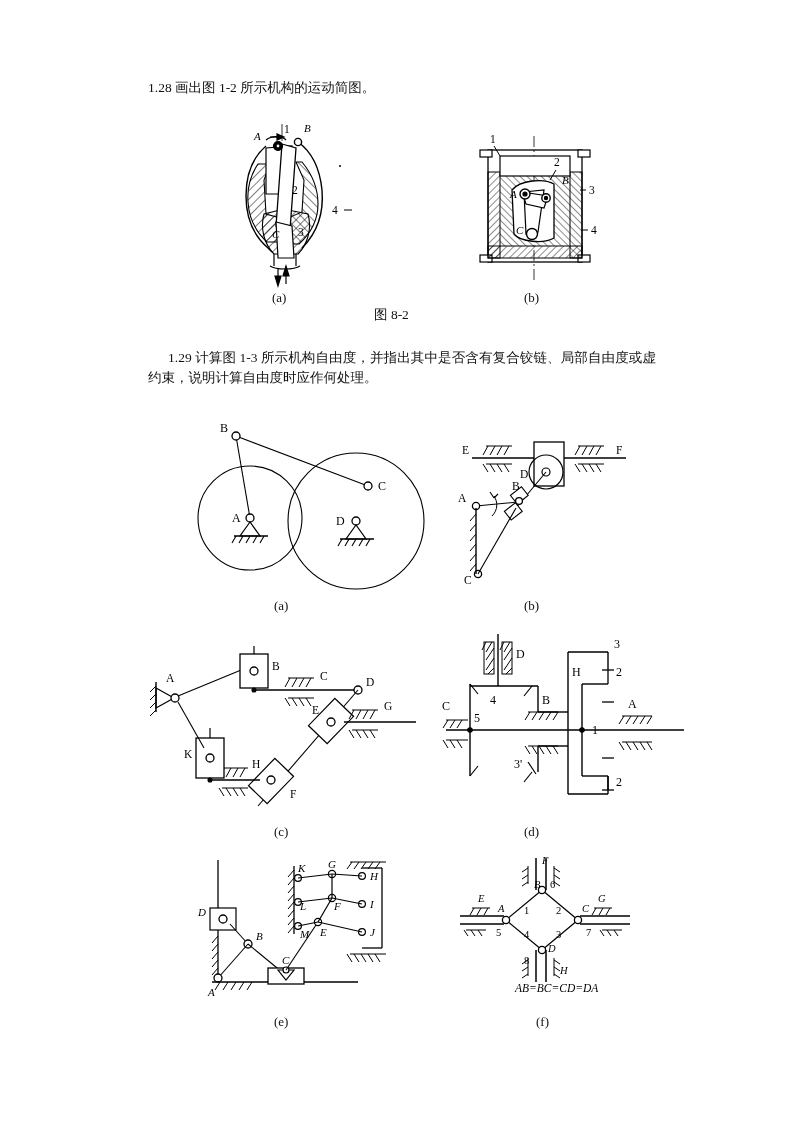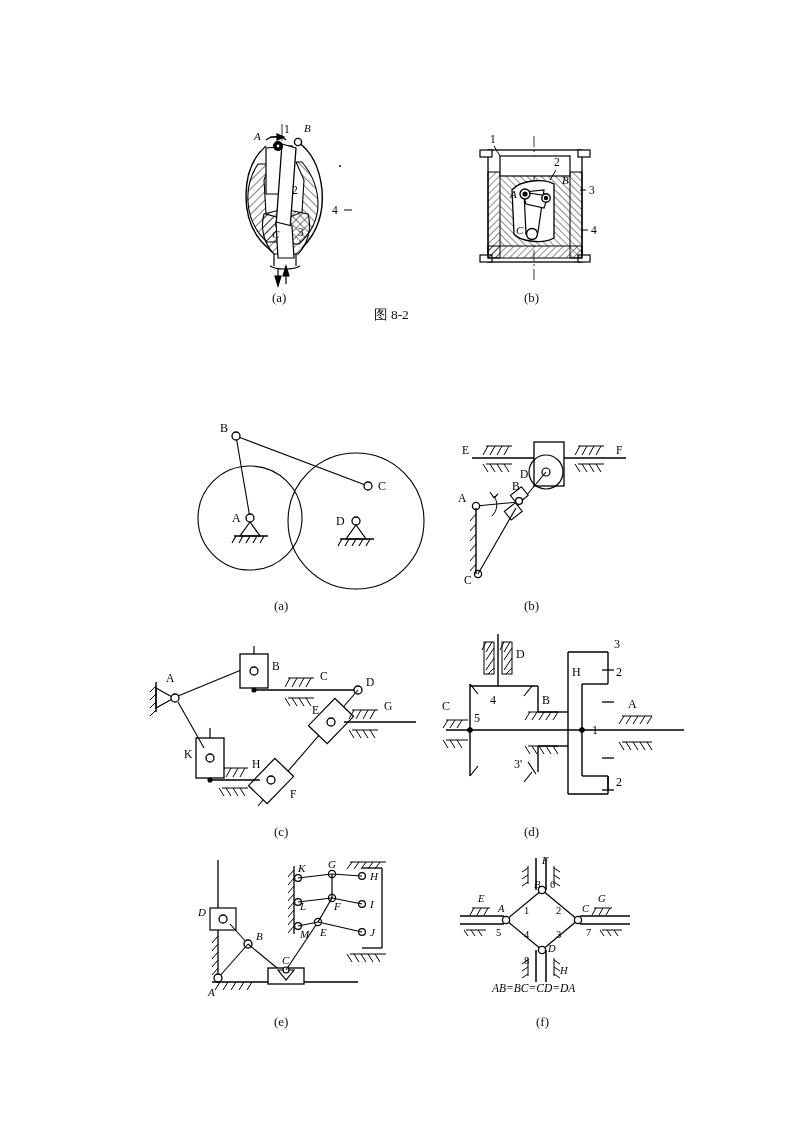--- a/index.html
+++ b/index.html
@@ -13,20 +13,21 @@
   svg text{font-family:"Liberation Serif","DejaVu Serif",serif;fill:#000;}
   .lbl{font-size:11px;font-style:italic;}
   .lbl2{font-size:11.5px;}
   .note{position:absolute;font-size:11px;font-style:italic;}
 </style>
 </head>
 <body>
 
 <div class="page">
 
+  <div class="txt prob" style="left:148px;top:78px;">1.28 画出图 1-2 所示机构的运动简图。</div>
 
   <svg style="left:236px;top:118px;" width="140" height="170" viewBox="0 0 140 170">
     <defs>
       <pattern id="h45" width="6" height="6" patternUnits="userSpaceOnUse" patternTransform="rotate(45)">
         <line x1="0" y1="0" x2="0" y2="6" stroke="#000" stroke-width="1"></line>
       </pattern>
       <pattern id="h45b" width="6" height="6" patternUnits="userSpaceOnUse" patternTransform="rotate(-45)">
         <line x1="0" y1="0" x2="0" y2="6" stroke="#000" stroke-width="1"></line>
       </pattern>
     </defs>
@@ -133,20 +134,21 @@
     <text class="lbl" x="92" y="50">B</text>
     <text class="lbl" x="40" y="64">A</text>
     <text class="lbl2" x="119" y="60">3</text>
     <text class="lbl2" x="121" y="100">4</text>
     <text class="lbl" x="46" y="100">C</text>
   </svg>
   <div class="figcap" style="left:524px;top:290px;">(b)</div>
 
   <div class="figcap" style="left:374px;top:306px;font-size:13.5px;">图 8-2</div>
 
+  <div class="txt prob" style="left:148px;top:348px;text-indent:20px;">1.29 计算图 1-3 所示机构自由度，并指出其中是否含有复合铰链、局部自由度或虚约束，说明计算自由度时应作何处理。</div>
 
   <svg style="left:178px;top:406px;" width="250" height="185" viewBox="0 0 250 185">
     <g fill="none" stroke="#000" stroke-width="1.1">
       <circle cx="72" cy="112" r="52"></circle>
       <circle cx="178" cy="115" r="68"></circle>
 
       <line x1="72" y1="112" x2="58" y2="30"></line>
 
       <line x1="58" y1="30" x2="190" y2="80"></line>
 
@@ -636,16 +638,16 @@
     <text class="lbl2" x="100" y="56" style="font-size:10.5px">2</text>
     <text class="lbl" x="126" y="54" style="font-size:10.5px">C</text>
     <text class="lbl" x="142" y="44" style="font-size:10.5px">G</text>
     <text class="lbl2" x="130" y="78" style="font-size:10.5px">7</text>
     <text class="lbl2" x="68" y="80" style="font-size:10.5px">4</text>
     <text class="lbl2" x="100" y="80" style="font-size:10.5px">3</text>
     <text class="lbl" x="92" y="94" style="font-size:10.5px">D</text>
     <text class="lbl2" x="68" y="106" style="font-size:10.5px">8</text>
     <text class="lbl" x="104" y="116" style="font-size:10.5px">H</text>
   </svg>
-  <div class="note" style="left:492px;top:982px;font-size:11.5px;">AB=BC=CD=DA</div>
+  <div class="note" style="left:515px;top:982px;font-size:11.5px;">AB=BC=CD=DA</div>
   <div class="figcap" style="left:536px;top:1014px;">(f)</div>
 
 </div>
 
 </body></html>

